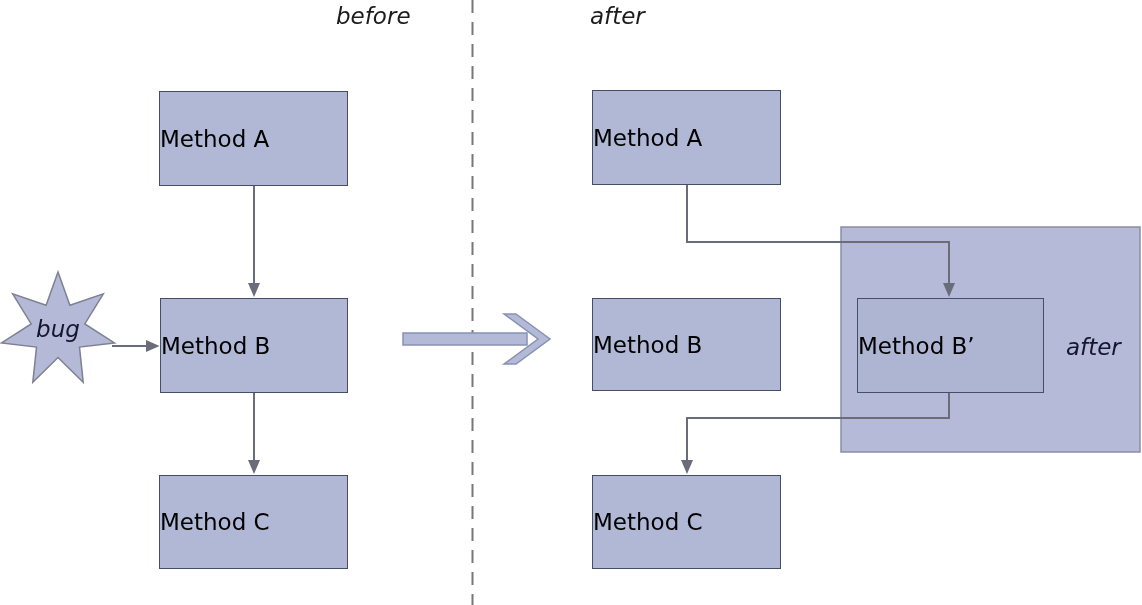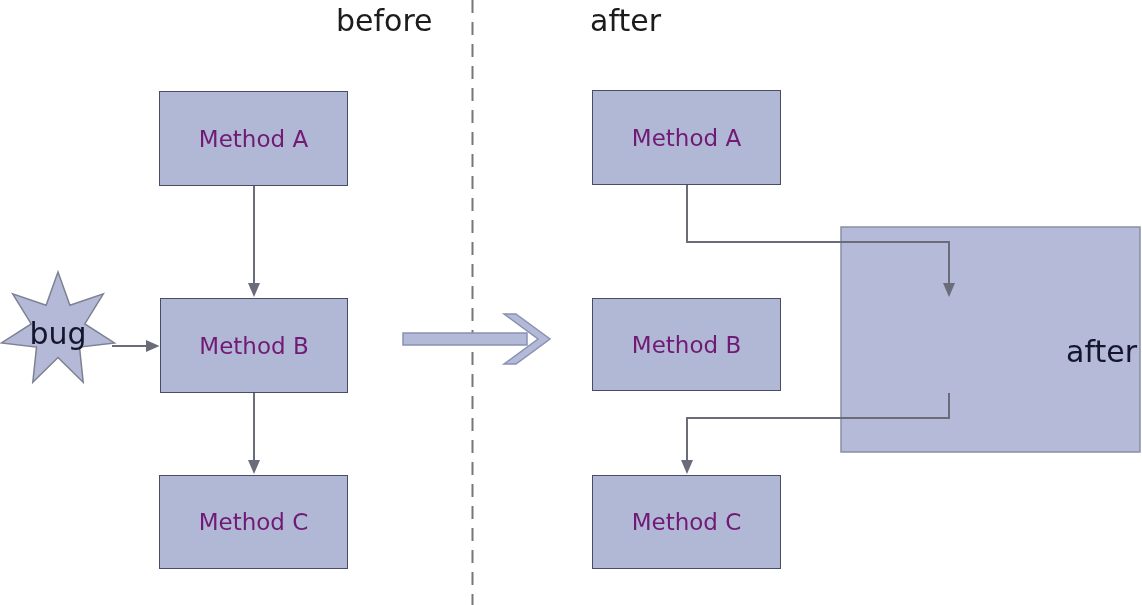--- a/index.html
+++ b/index.html
@@ -6,35 +6,36 @@
   #canvas{
     position:relative;
     width:1142px;height:605px;
     background:#ffffff;
     overflow:hidden;
     font-family:"DejaVu Sans","Liberation Sans",sans-serif;
   }
   #shapes{position:absolute;left:0;top:0;z-index:0;}
   .box{
     position:absolute;
-    display:flex;align-items:center;justify-content:center;
+    display:flex;align-items:center;
     background:#b1b8d5;
     border:1.4px solid #484d66;
     box-sizing:border-box;
-    color:#701a75;
+    color:#000000;
     font-size:23px;
     z-index:2;
   }
   .box.prime{background:#aeb5d3;}
   .lbl{
     position:absolute;
     color:#1c1c1c;
-    font-size:30px;
+    font-size:23px;
     z-index:3;
     white-space:nowrap;
+    font-style:italic;
   }
   .lbl.center{text-align:center;}
   .dark{color:#15152e;}
 </style>
 </head>
 <body>
 
 <div id="canvas">
 
   <svg id="shapes" width="1142" height="605" viewBox="0 0 1142 605">
@@ -84,14 +85,17 @@
   <div class="box" style="left:592px;top:90px;width:189px;height:95px;">
     <span>Method A</span>
   </div>
   <div class="box" style="left:592px;top:298px;width:189px;height:93px;">
     <span>Method B</span>
   </div>
   <div class="box" style="left:592px;top:475px;width:189px;height:94px;">
     <span>Method C</span>
   </div>
 
+  <div class="box prime" style="left:857px;top:298px;width:187px;height:95px;">
+    <span>Method B’</span>
+  </div>
 
 </div>
 
 </body></html>

